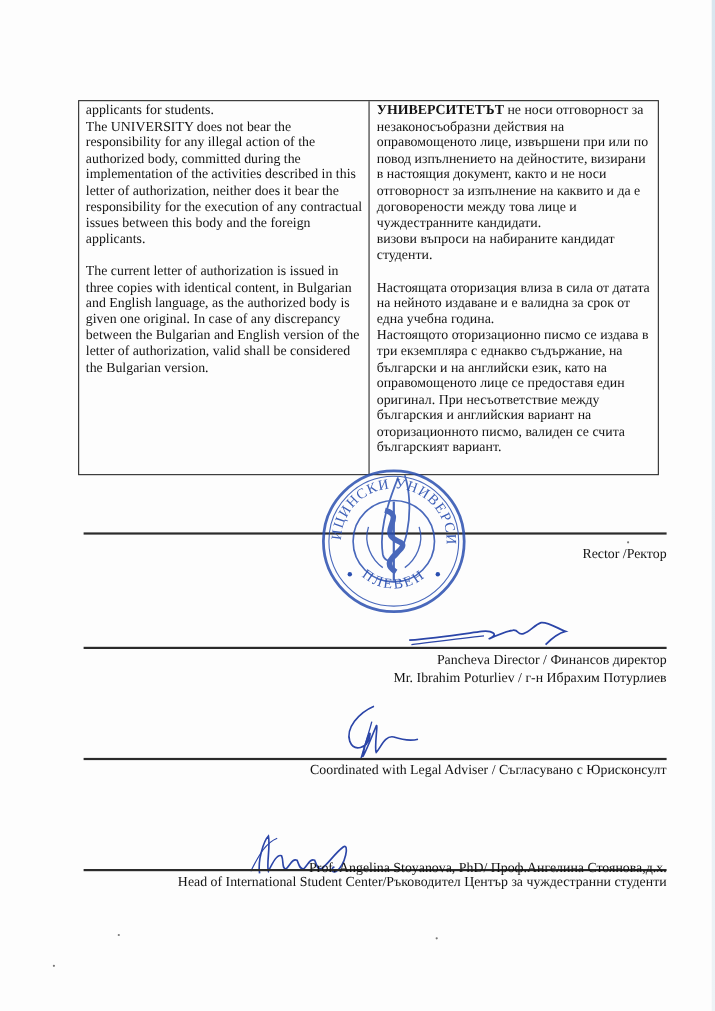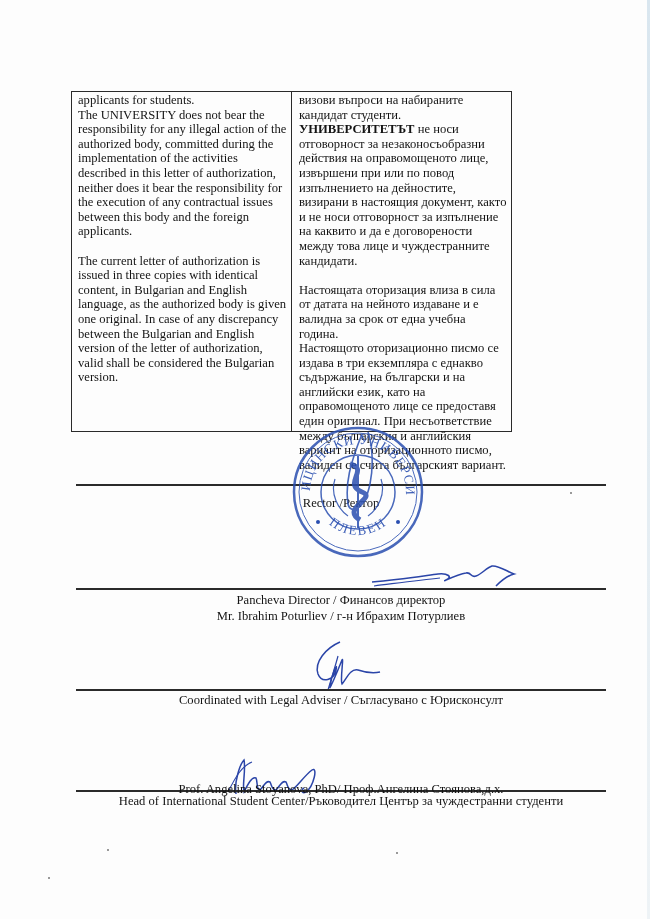--- a/index.html
+++ b/index.html
@@ -8,38 +8,38 @@
     background: #fdfdfd;
     font-family: "Liberation Serif", "DejaVu Serif", serif;
     color: #141414;
   }
   .page { position: absolute; inset: 0; }
   .page::after {
     content: ""; position: absolute; right: 0; top: 0; width: 3px; height: 100%;
     background: linear-gradient(#d9e6ef, #eef3f6);
   }
   .doc-table {
-    position: absolute; left: 71px; top: 91px; width: 441px; height: 341px;
+    position: absolute; left: 71px; top: 91px; width: 528px; height: 341px;
     border: 1px solid #2a2a2a; box-sizing: border-box; display: flex;
   }
   .col {
     box-sizing: border-box; height: 100%;
     padding: 1px 4px 0 6px;
     font-size: 12.6px; line-height: 14.6px;
   }
   .col-en { width: 265px; border-right: 1px solid #2a2a2a; }
   .col-bg { width: 264px; padding-left: 7px; }
   .para { margin: 0; }
   .gap { height: 14.6px; }
   .sig-line {
     position: absolute; left: 76px; width: 530px; height: 2px;
     background: #2b2b2b;
   }
   .sig-text {
-    position: absolute; left: 76px; width: 530px; text-align: center;
+    position: absolute; left: 76px; width: 530px; text-align: right;
     font-size: 12.6px; line-height: 15px; white-space: nowrap;
   }
   .stamp {
     position: absolute; left: 290px; top: 424px; width: 136px; height: 136px;
   }
   .signature { position: absolute; }
   .speck { position: absolute; width: 2px; height: 2px; background: #777; border-radius: 1px; }
 </style>
 </head>
 <body>
@@ -47,22 +47,22 @@
 <div class="page">
 
   <div class="doc-table">
     <div class="col col-en">
       <p class="para">applicants for students.</p>
       <p class="para">The UNIVERSITY does not bear the responsibility for any illegal action of the authorized body, committed during the implementation of the activities described in this letter of authorization, neither does it bear the responsibility for the execution of any contractual issues between this body and the foreign applicants.</p>
       <div class="gap"></div>
       <p class="para">The current letter of authorization is issued in three copies with identical content, in Bulgarian and English language, as the authorized body is given one original. In case of any discrepancy between the Bulgarian and English version of the letter of authorization, valid shall be considered the Bulgarian version.</p>
     </div>
     <div class="col col-bg">
+      <p class="para"><b>УНИВЕРСИТЕТЪТ</b><span> не носи отговорност за незаконосъобразни действия на оправомощеното лице, извършени при или по повод изпълнението на дейностите, визирани в настоящия документ, както и не носи отговорност за изпълнение на каквито и да е договорености между това лице и чуждестранните кандидати.</span></p>
       <p class="para">визови въпроси  на набираните кандидат студенти.</p>
-      <p class="para"><b>УНИВЕРСИТЕТЪТ</b><span> не носи отговорност за незаконосъобразни действия на оправомощеното лице, извършени при или по повод изпълнението на дейностите, визирани в настоящия документ, както и не носи отговорност за изпълнение на каквито и да е договорености между това лице и чуждестранните кандидати.</span></p>
       <div class="gap"></div>
       <p class="para">Настоящата оторизация влиза в сила от датата на нейното издаване и е валидна за срок от една учебна година.</p>
       <p class="para">Настоящото оторизационно писмо се издава в три екземпляра с еднакво съдържание, на български и на английски език, като на оправомощеното лице се предоставя един оригинал. При несъответствие между българския и английския вариант на оторизационното писмо, валиден се счита българският вариант.</p>
     </div>
   </div>
 
   <div class="sig-line" style="top:484px;"></div>
   <div class="sig-text" style="top:496px;">Rector /Ректор</div>
 
   <svg class="stamp" viewBox="0 0 136 136">

